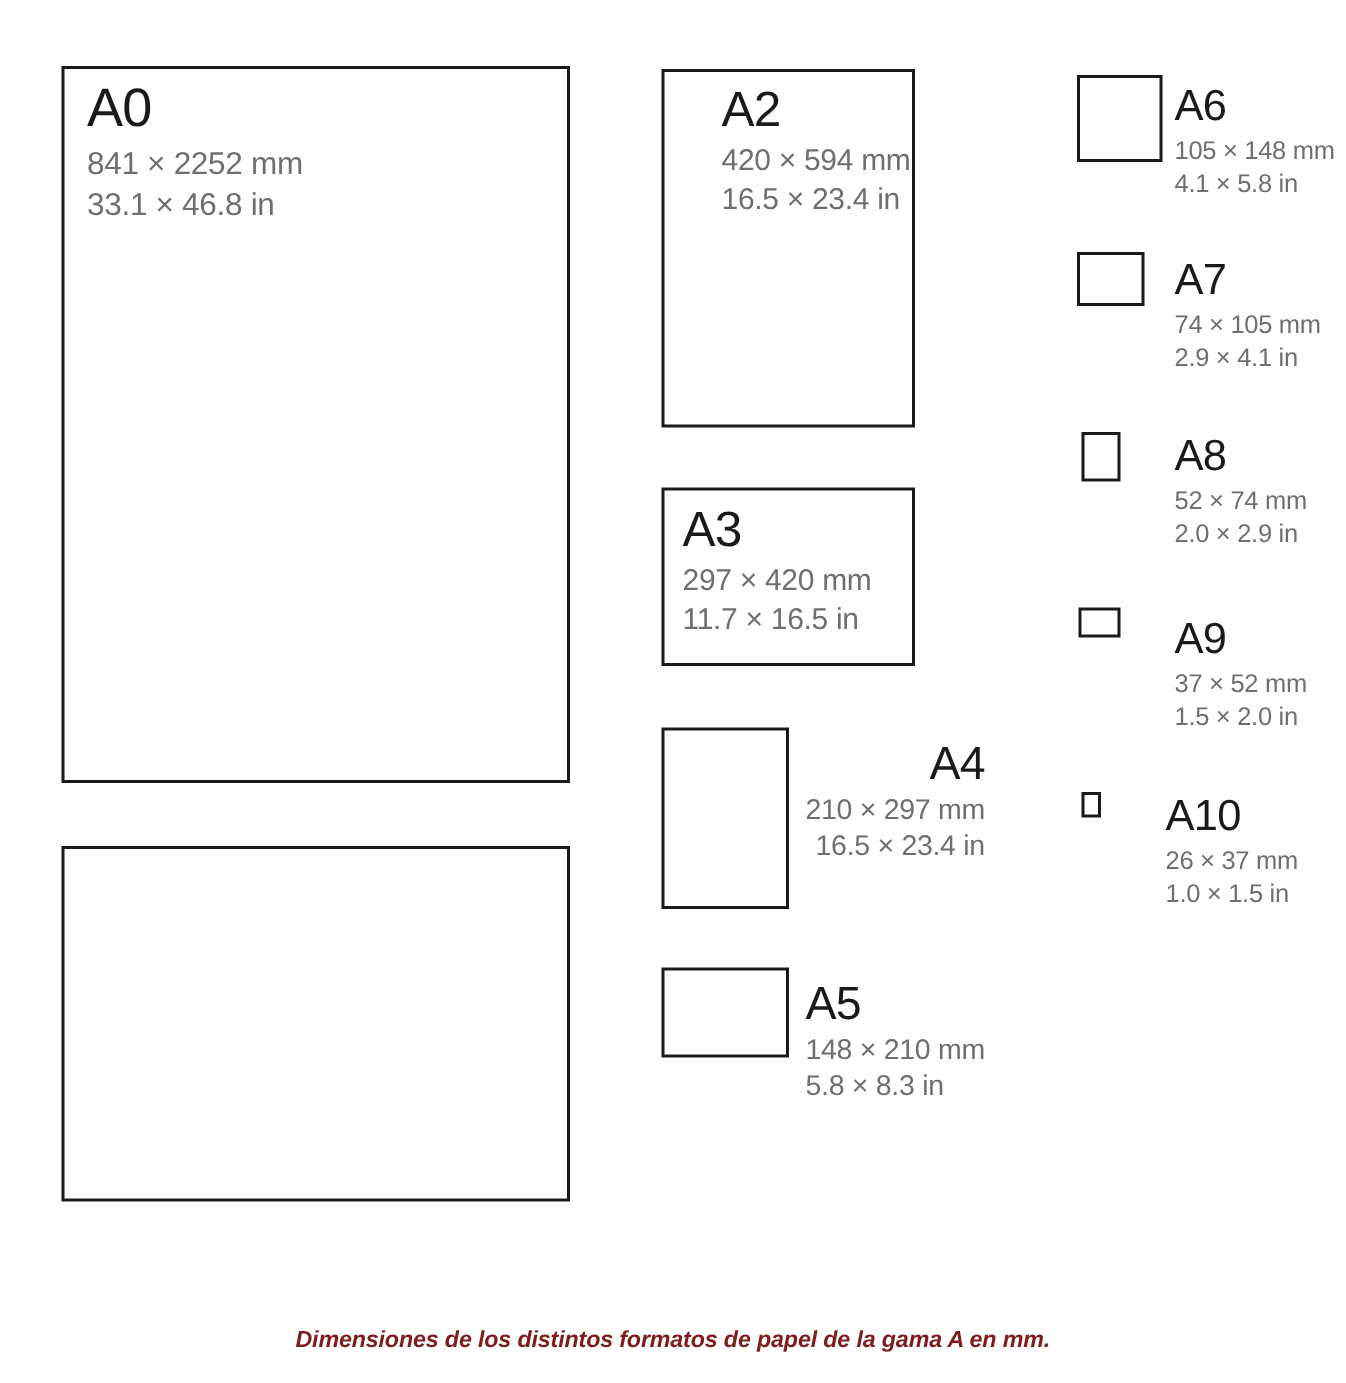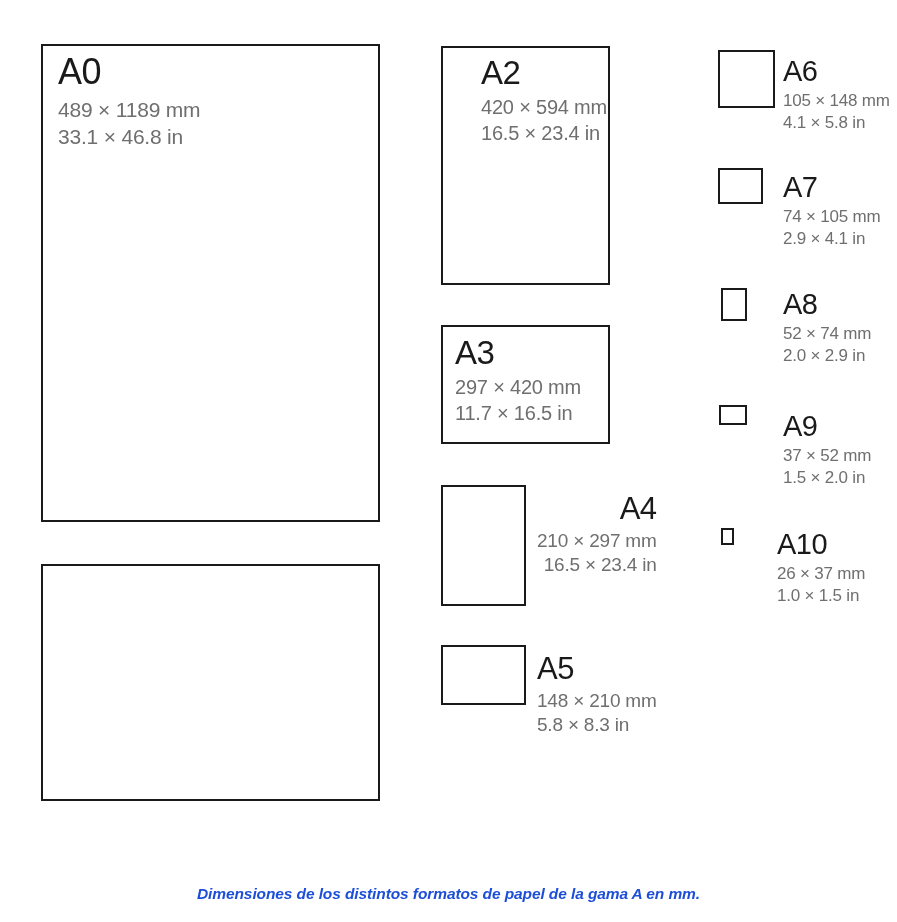--- a/index.html
+++ b/index.html
@@ -63,33 +63,33 @@
   
   #caption {
     position: absolute;
     left: 0;
     right: 0;
     top: 885px;
     text-align: center;
     font-size: 15.5px;
     font-style: italic;
     font-weight: bold;
-    color: #1d4ed8;
+    color: #7f1d1d;
     letter-spacing: -0.1px;
   }
 </style>
 </head>
 <body>
 
 <div id="canvas">
 
   <div class="paper" style="left:41px; top:44px; width:339px; height:478px;"></div>
   <div class="label t-xl" style="left:58px; top:54px;">
     <span class="name">A0</span>
-    <span class="dim">489 × 1189 mm</span>
+    <span class="dim">841 × 2252 mm</span>
     <span class="dim">33.1 × 46.8 in</span>
   </div>
 
   <div class="paper" style="left:41px; top:564px; width:339px; height:237px;"></div>
 
   <div class="paper" style="left:441px; top:46px; width:169px; height:239px;"></div>
   <div class="label t-lg" style="left:481px; top:56px;">
     <span class="name">A2</span>
     <span class="dim">420 × 594 mm</span>
     <span class="dim">16.5 × 23.4 in</span>

